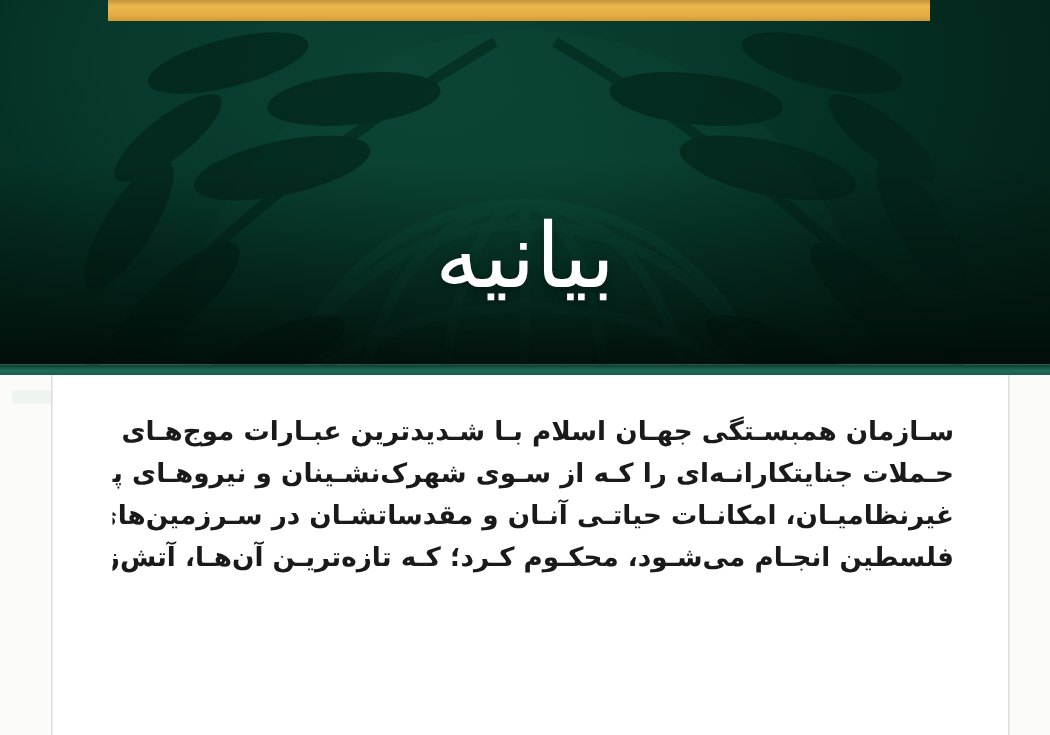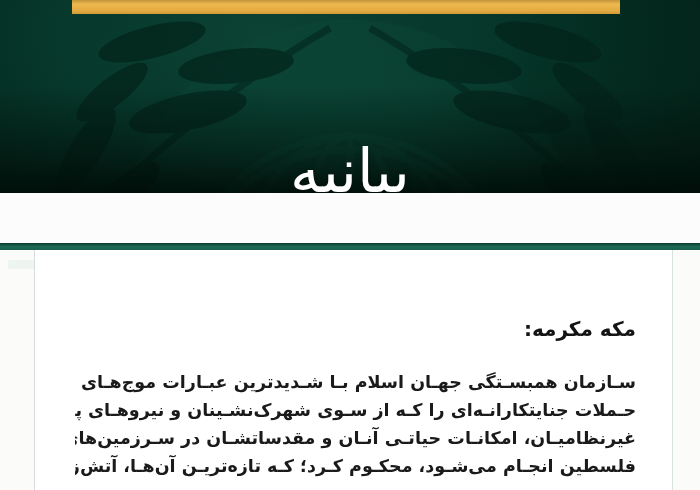--- a/index.html
+++ b/index.html
@@ -2,21 +2,21 @@
 <html lang="fa"><head>
 <meta charset="utf-8">
 <style>
   html,body{margin:0;padding:0;background:#e8e8e8;}
   .canvas{
     position:relative;width:700px;height:490px;overflow:hidden;
     background:#fcfcfc;font-family:"DejaVu Sans",sans-serif;
   }
   
   .header{
-    position:absolute;top:0;left:0;width:700px;height:193px;overflow:hidden;
+    position:absolute;top:0;left:0;width:700px;height:243px;overflow:hidden;
     background:
       radial-gradient(ellipse 520px 300px at 38% 18%, #0b4233 0%, #07392c 38%, #042b20 68%, #031f16 100%);
   }
   .header-vignette{
     position:absolute;inset:0;
     background:linear-gradient(to bottom, rgba(1,16,10,0) 45%, rgba(1,14,9,.55) 82%, rgba(0,10,6,.85) 100%);
   }
   .gold-bar{
     position:absolute;top:0;left:72px;width:548px;height:14px;
     background:linear-gradient(#c2943a 0%, #ecb94f 30%, #e3aa40 78%, #cf9a38 100%);
@@ -131,21 +131,20 @@
       <span class="ghost-block g8"></span>
       <span class="ghost-block g9"></span>
       <span class="ghost-block g10"></span>
       <span class="ghost-block g11"></span>
       <span class="ghost-block g12"></span>
       <span class="ghost-block orange"></span>
       <span class="ghost-block g13"></span>
     </div>
 
     <div class="sheet">
-      <div class="dateline" dir="rtl">مکه مکرمه:</div>
 
       <div class="paragraph">
         <div class="line" dir="rtl">سـازمان همبسـتگی جهـان اسلام بـا شـدیدترین عبـارات موج‌هـای خشـونت و</div>
         <div class="line" dir="rtl">حـملات جنایتکارانـه‌ای را کـه از سـوی شهرک‌نشـینان و نیروهـای پلیـس علیـه</div>
         <div class="line" dir="rtl">غیرنظامیـان، امکانـات حیاتـی آنـان و مقدساتشـان در سـرزمین‌های اشـغالی</div>
         <div class="line" dir="rtl">فلسطین انجـام می‌شـود، محکـوم کـرد؛ کـه تازه‌تریـن آن‌هـا، آتش‌زدن مسـجدی در</div>
       </div>
     </div>
   </div>
 

